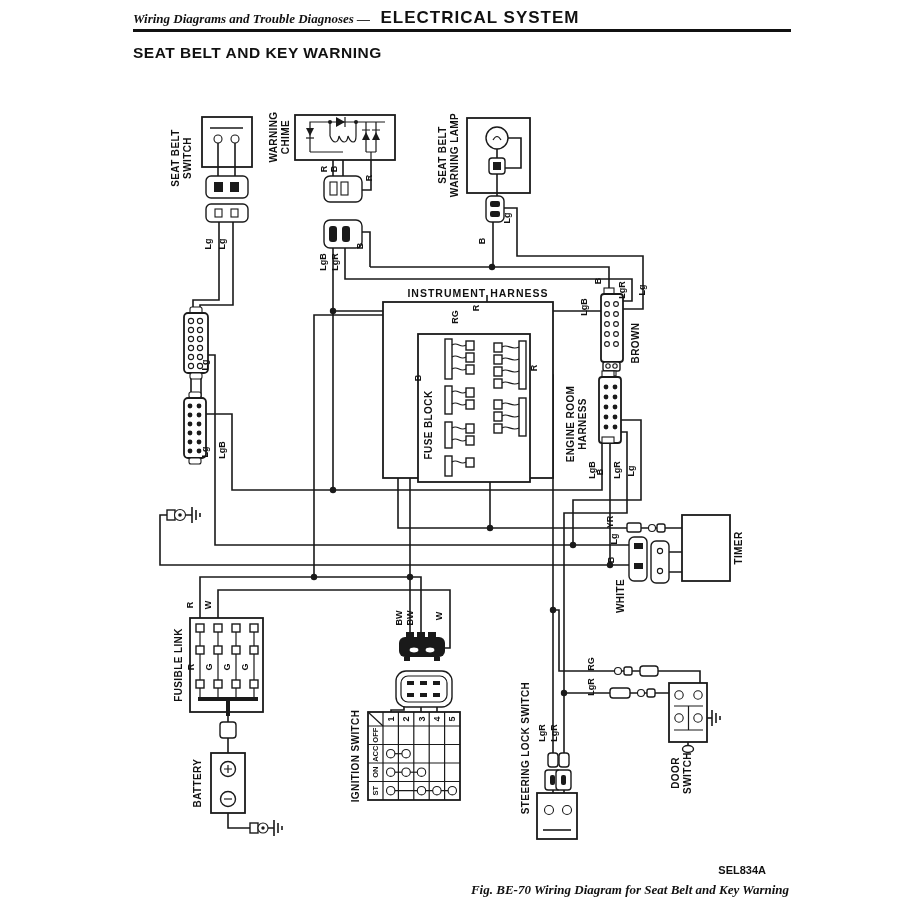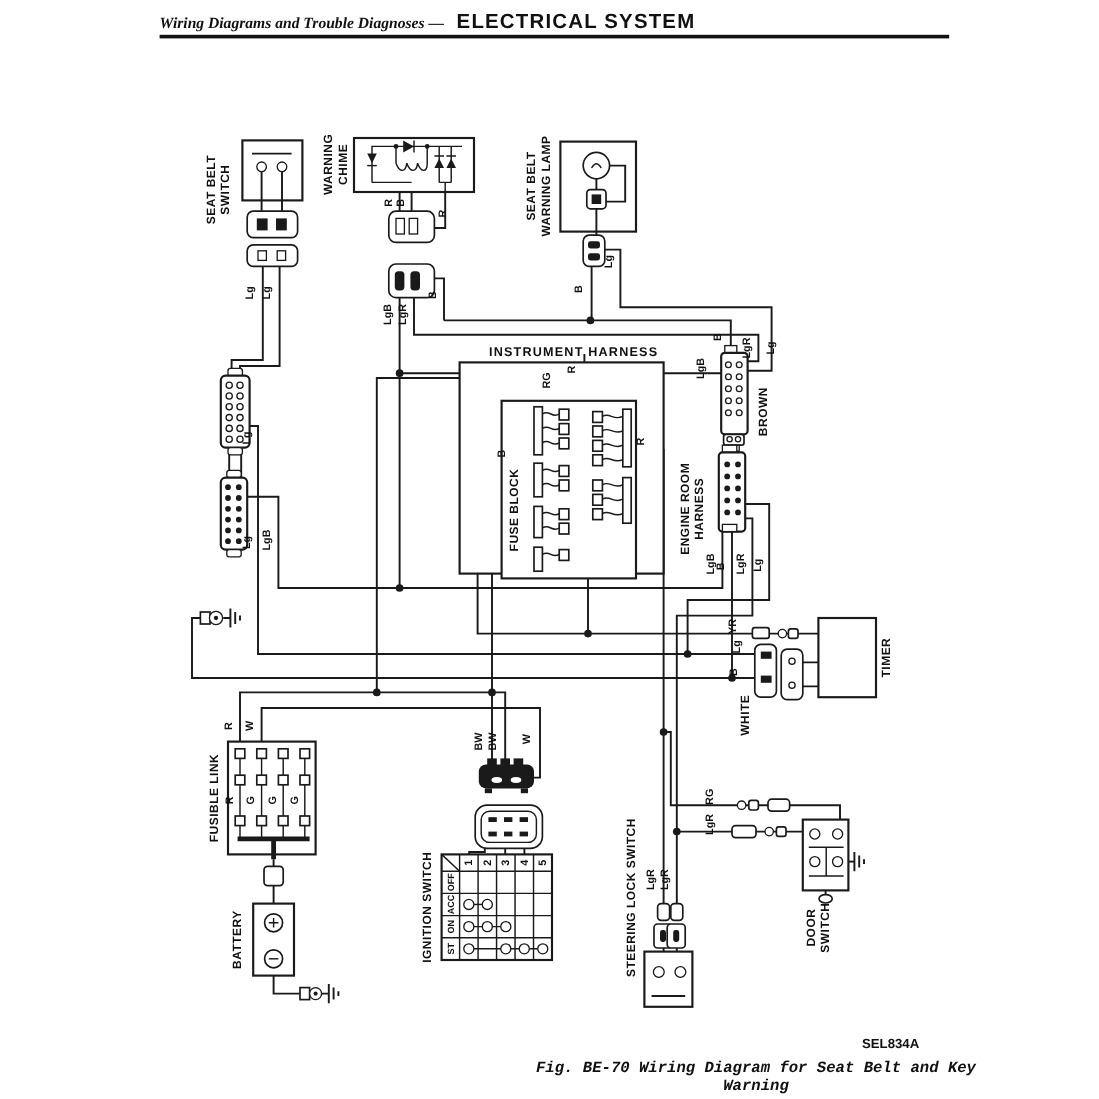--- a/index.html
+++ b/index.html
@@ -3,21 +3,21 @@
 <meta charset="utf-8">
 <style>
   html,body{margin:0;padding:0;background:#fff;}
   .page{position:relative;width:916px;height:916px;background:#ffffff;font-family:"Liberation Sans",sans-serif;overflow:hidden;}
   .hdr{position:absolute;left:133px;top:8px;width:660px;}
   .crumb{display:inline-block;font-family:"Liberation Serif",serif;font-style:italic;font-weight:bold;font-size:13px;color:#111;}
   .section{display:inline-block;font-size:17px;font-weight:600;letter-spacing:1px;color:#111;margin-left:6px;}
   .rule{position:absolute;left:133px;top:29px;width:658px;height:2.5px;background:#111;}
   .ptitle{position:absolute;left:133px;top:44px;font-size:15.5px;font-weight:bold;letter-spacing:0.5px;color:#111;}
   .figcode{position:absolute;right:150px;top:864px;font-size:11px;font-weight:bold;color:#111;text-align:right;}
-  .figcap{position:absolute;left:440px;top:882px;width:380px;text-align:center;font-family:Liberation Mono, monospace;font-style:italic;font-weight:bold;font-size:13px;color:#111;}
+  .figcap{position:absolute;left:440px;top:882px;width:380px;text-align:center;font-family:Liberation Serif, serif;font-style:italic;font-weight:bold;font-size:13px;color:#111;}
   svg{position:absolute;left:0;top:0;}
   svg .w{fill:none;stroke:#1a1a1a;stroke-width:1.6;}
   svg .wthin{fill:none;stroke:#1a1a1a;stroke-width:1.2;}
   svg .box{fill:#ffffff;stroke:#1a1a1a;stroke-width:1.8;}
   svg .boxw{fill:#ffffff;stroke:#1a1a1a;stroke-width:1.4;}
   svg .dark{fill:#1a1a1a;stroke:none;}
   svg .dot{fill:#1a1a1a;stroke:none;}
   svg .pin{fill:#ffffff;stroke:#1a1a1a;stroke-width:1.1;}
   svg .pind{fill:#1a1a1a;stroke:none;}
   svg text{fill:#111;}
@@ -30,20 +30,21 @@
 </head>
 <body>
 
 <div class="page">
 
   <div class="hdr">
     <span class="crumb">Wiring Diagrams and Trouble Diagnoses —</span>
     <span class="section">ELECTRICAL SYSTEM</span>
   </div>
   <div class="rule"></div>
+  <div class="ptitle">SEAT BELT AND KEY WARNING</div>
 
   <svg width="916" height="916" viewBox="0 0 916 916">
 
     <g>
 
       <path class="w" d="M219,222 V300 H193 V313 M233,222 V305 H200 V313"></path>
       <path class="w" d="M191,379 V398 M201,379 V398"></path>
 
       <path class="w" d="M208,355 H215 V545 H629"></path>
 

